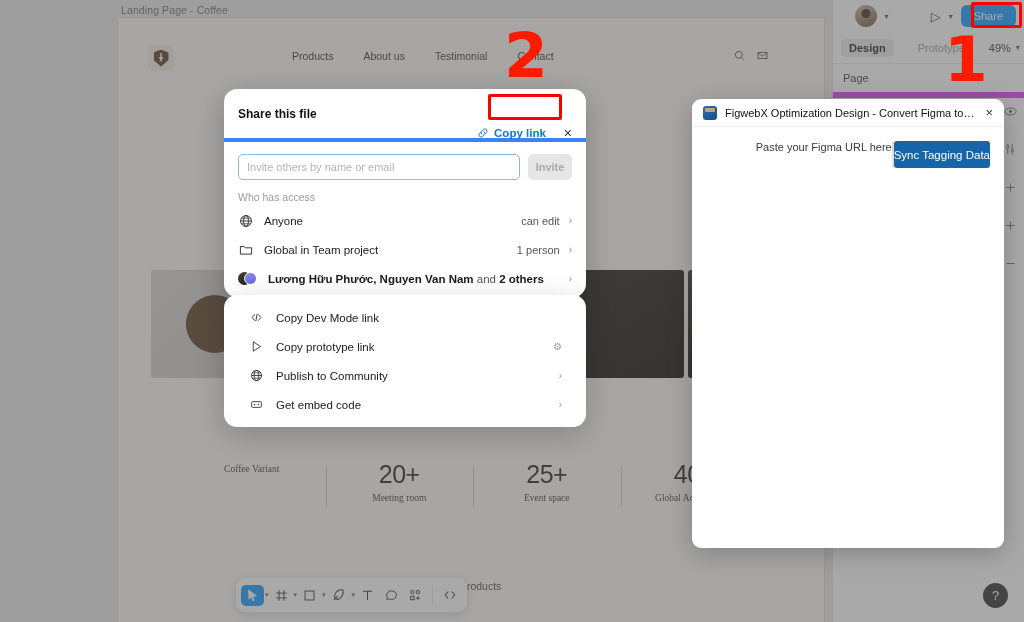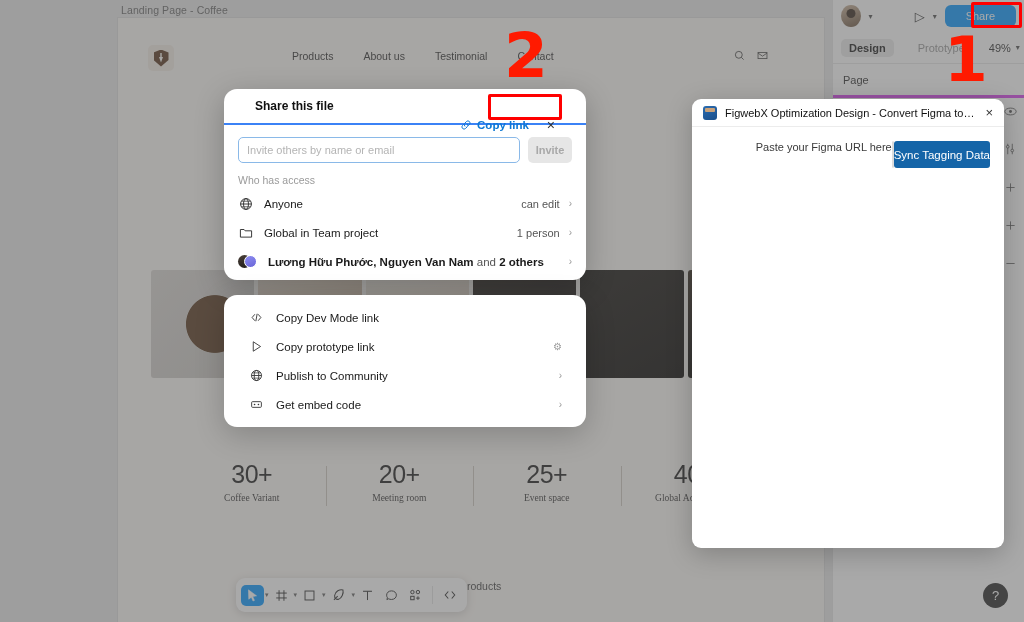--- a/index.html
+++ b/index.html
@@ -108,38 +108,38 @@
     position: relative; overflow: hidden;
   }
   .avatar-sm::after {
     content:""; position:absolute; left:50%; top:4px; transform:translateX(-50%);
     width:9px; height:9px; border-radius:50%; background:#3c2d22;
   }
   .chev { font-size: 8px; color: #555; }
   .play-btn { font-size: 13px; color: #333; margin-left: 34px; }
   .share-btn {
     background: #0d99ff; color: #fff; font-size: 11px;
-    border: none; border-radius: 6px; padding: 5px 21px; cursor: pointer;
+    border: none; border-radius: 6px; padding: 5px 13px; cursor: pointer;
   }
   .rp-tabs {
     height: 32px; display: flex; align-items: center; gap: 16px;
     padding: 0 8px; border-bottom: 1px solid #e8e8e8;
   }
   .rp-tab {
     font-size: 11px; color: #9a9a9a; padding: 3px 8px; border-radius: 5px;
   }
   .rp-tab.active { color: #222; background: #eaeaea; font-weight: 600; }
   .zoom-box {
     margin-left: auto; font-size: 11px; color: #333;
     display: flex; align-items: center; gap: 5px;
   }
   .rp-section {
     height: 34px; display: flex; align-items: center;
     padding: 0 10px; font-size: 11px; color: #333;
-    border-bottom: 3px solid #d946ef;
+    border-bottom: 6px solid #d946ef;
   }
   .rp-rail {
     position: absolute; right: 0; top: 98px; width: 28px;
     display: flex; flex-direction: column; align-items: center; gap: 24px;
     padding-top: 6px; color: #555; font-size: 12px;
   }
   .rp-rail > div { height: 14px; display:flex; align-items:center; }
 
   
   .toolbar {
@@ -169,22 +169,22 @@
   }
 
   
   .share-dialog {
     position: absolute; left: 224px; top: 89px; width: 362px;
     background: #fff; border-radius: 13px;
     box-shadow: 0 8px 30px rgba(0,0,0,.24);
     overflow: hidden;
   }
   .sd-head {
-    height: 36px; display: flex; align-items: center;
-    padding: 0 31px; border-bottom: 2px solid #3b82f6;
+    height: 53px; display: flex; align-items: center;
+    padding: 0 14px; border-bottom: 4px solid #3b82f6;
   }
   .sd-title { font-size: 12px; font-weight: 600; color: #111; }
   .copy-link-wrap {
     margin-left: auto; display: flex; align-items: center; gap: 12px; margin-top: 38px;
   }
   .copy-link {
     display: flex; align-items: center; gap: 5px;
     color: #0d78d4; font-size: 11.5px; font-weight: 600;
     padding: 4px 6px;
   }
@@ -323,21 +323,20 @@
         <div class="im im1"></div>
         <div class="im im2"></div>
         <div class="im im3"></div>
         <div class="im im4"></div>
         <div class="im im5"></div>
         <div class="im im6"></div>
       </div>
 
       <div class="stats">
         <div class="stat">
-          <div class="num">30+</div>
           <div class="cap">Coffee Variant</div>
         </div>
         <div class="stat">
           <div class="num">20+</div>
           <div class="cap">Meeting room</div>
         </div>
         <div class="stat">
           <div class="num">25+</div>
           <div class="cap">Event space</div>
         </div>

